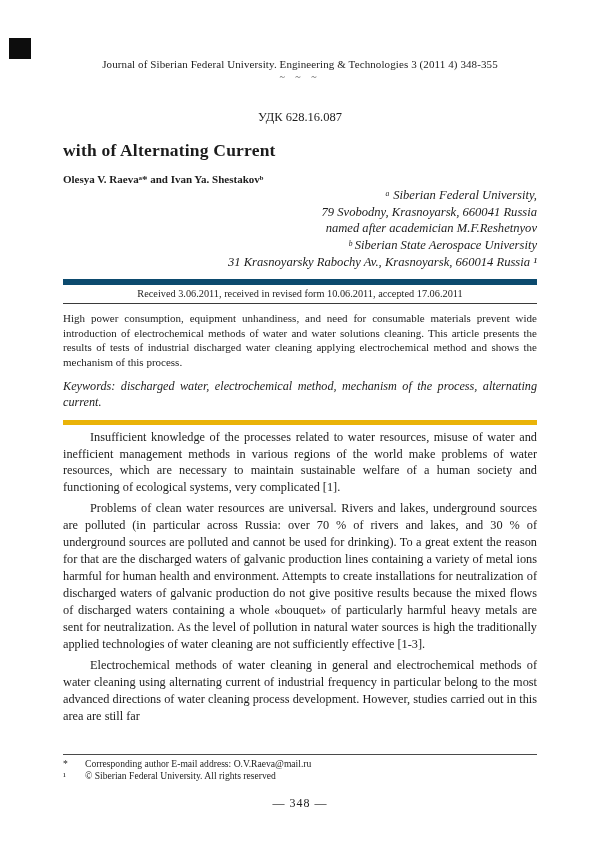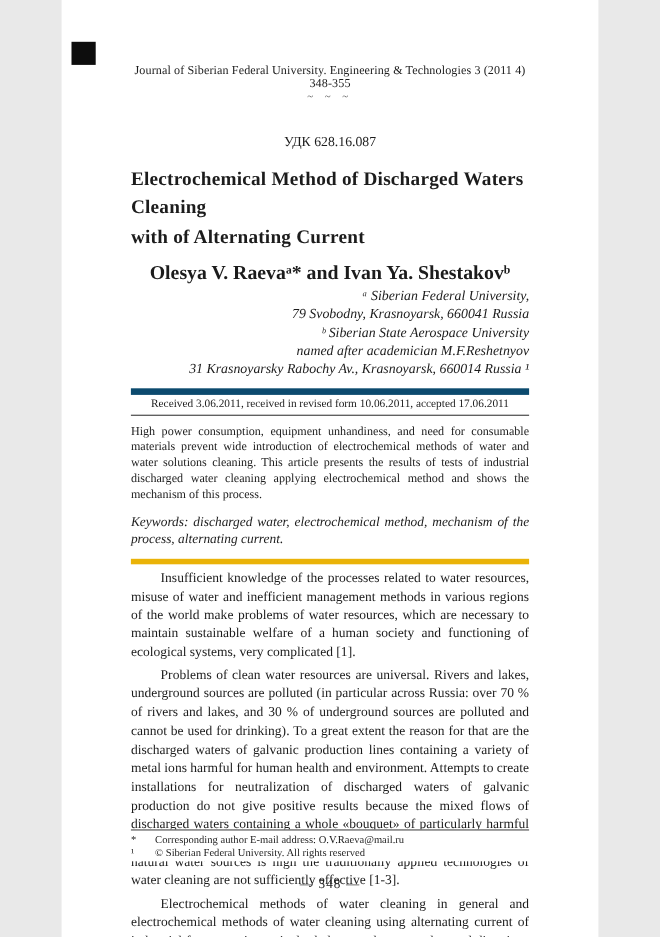--- a/index.html
+++ b/index.html
@@ -1,19 +1,19 @@
 <!DOCTYPE html>
 <html><head>
 <meta charset="utf-8">
 <style>
   * { margin:0; padding:0; box-sizing:border-box; }
   html,body { background:#e9e9e9; }
   .page {
     position:relative;
-    width:488px; height:852px;
+    width:600px; height:852px;
     margin:0 auto;
     background:#ffffff;
     font-family:"Liberation Serif", "DejaVu Serif", serif;
     color:#1c1c1c;
     overflow:hidden;
   }
   .scan-mark {
     position:absolute; left:9px; top:38px;
     width:22px; height:21px; background:#0d0d0d;
   }
@@ -39,22 +39,22 @@
   }
   .title {
     margin-top:12px;
     font-size:17.5px;
     font-weight:bold;
     line-height:1.5;
     letter-spacing:.2px;
   }
   .authors {
     margin-top:10px;
-    text-align:center;
-    font-size:18px;
+    text-align:left;
+    font-size:11px;
     font-weight:bold;
   }
   .affiliations {
     margin-top:2px;
     text-align:right;
     font-style:italic;
     font-size:12.6px;
     line-height:1.32;
   }
   .received {
@@ -122,31 +122,30 @@
 
   <div class="scan-mark"></div>
 
   <div class="col">
     <div class="journal-line">Journal of Siberian Federal University. Engineering &amp; Technologies 3 (2011 4) 348-355</div>
     <div class="ornament">~ ~ ~</div>
 
     <div class="udk">УДК 628.16.087</div>
 
     <div class="title">
-      <div>Electrochemical Method of Discharged Waters Cleaning</div>
       <div>with of Alternating Current</div>
     </div>
 
     <div class="authors">Olesya V. Raevaᵃ* and Ivan Ya. Shestakovᵇ</div>
 
     <div class="affiliations">
       <div>ᵃ Siberian Federal University,</div>
       <div>79 Svobodny, Krasnoyarsk, 660041 Russia</div>
+      <div>named after academician M.F.Reshetnyov</div>
       <div>ᵇ Siberian State Aerospace University</div>
-      <div>named after academician M.F.Reshetnyov</div>
       <div>31 Krasnoyarsky Rabochy Av., Krasnoyarsk, 660014 Russia ¹</div>
     </div>
 
     <div class="received">Received 3.06.2011, received in revised form 10.06.2011, accepted 17.06.2011</div>
 
     <div class="abstract">High power consumption, equipment unhandiness, and need for consumable materials prevent wide introduction of electrochemical methods of water and water solutions cleaning. This article presents the results of tests of industrial discharged water cleaning applying electrochemical method and shows the mechanism of this process.</div>
 
     <div class="keywords">Keywords: discharged water, electrochemical method, mechanism of the process, alternating current.</div>
 
 

